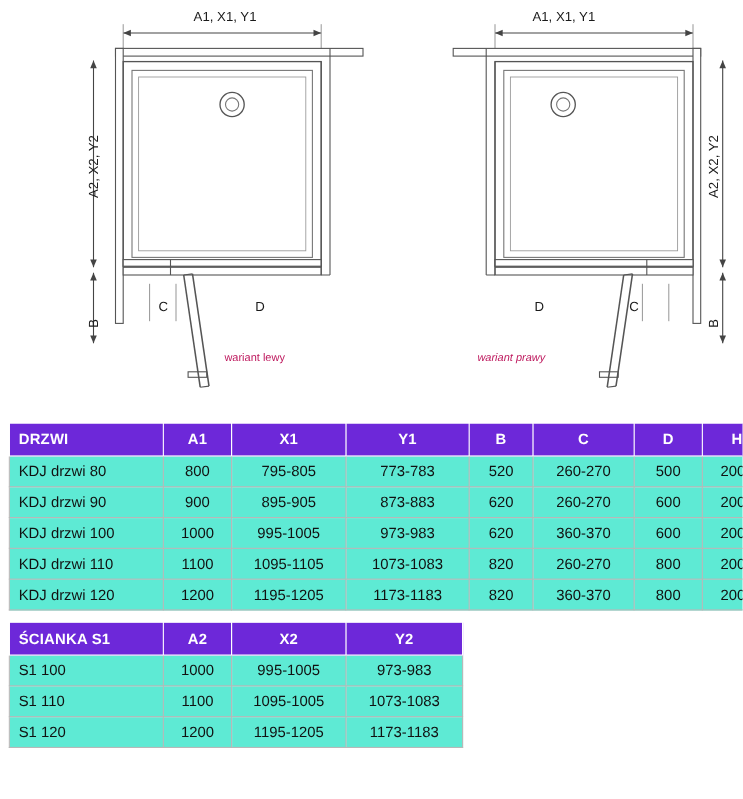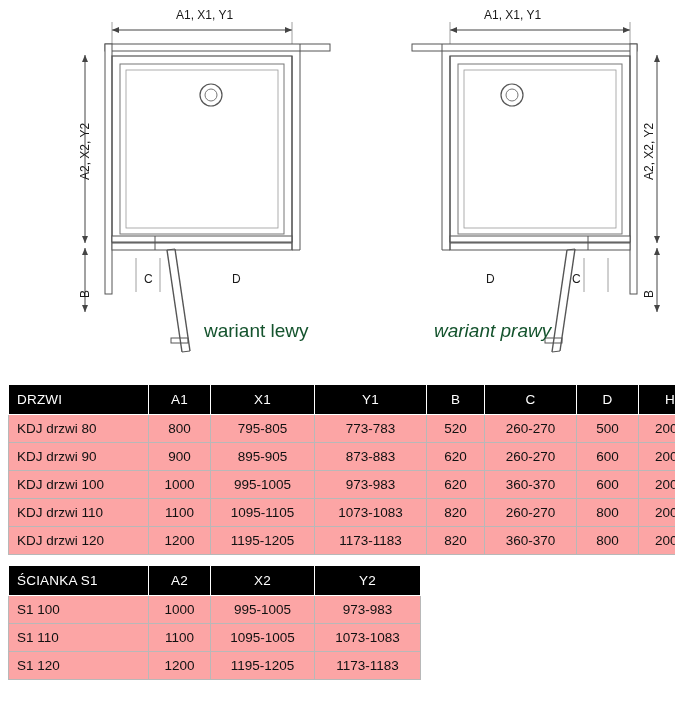--- a/index.html
+++ b/index.html
@@ -32,22 +32,22 @@
     font-size: 12px;
     color: #1a1a1a;
     white-space: nowrap;
   }
   .dlabel.vert {
     transform-origin: 0 0;
     transform: rotate(-90deg);
   }
   .variant-label {
     position: absolute;
-    font-size: 19px;
-    color: #14532d;
+    font-size: 10px;
+    color: #be185d;
     white-space: nowrap;
   }
   svg.plan {
     position: absolute;
     left: 0;
     top: 0;
   }
 
   
   .tables {
@@ -61,38 +61,38 @@
   }
   table.t-doors {
     width: 667px;
     margin: 6px 0 0 4px;
   }
   table.t-wall {
     width: 412px;
     margin: 10px 0 0 4px;
   }
   th {
-    background: #000000;
+    background: #6d28d9;
     color: #ffffff;
-    font-weight: normal;
+    font-weight: bold;
     text-align: center;
     height: 27px;
     border: 1px solid #ffffff;
     letter-spacing: 0.2px;
   }
   th.first {
     text-align: left;
     padding-left: 8px;
   }
   td {
     border: 1px solid #b8b8b8;
     height: 25px;
     text-align: center;
     color: #111;
-    background: #fca5a5;
+    background: #5eead4;
   }
   td.first {
     text-align: left;
     padding-left: 8px;
   }
 </style>
 </head>
 <body>
 
 <div class="page">

